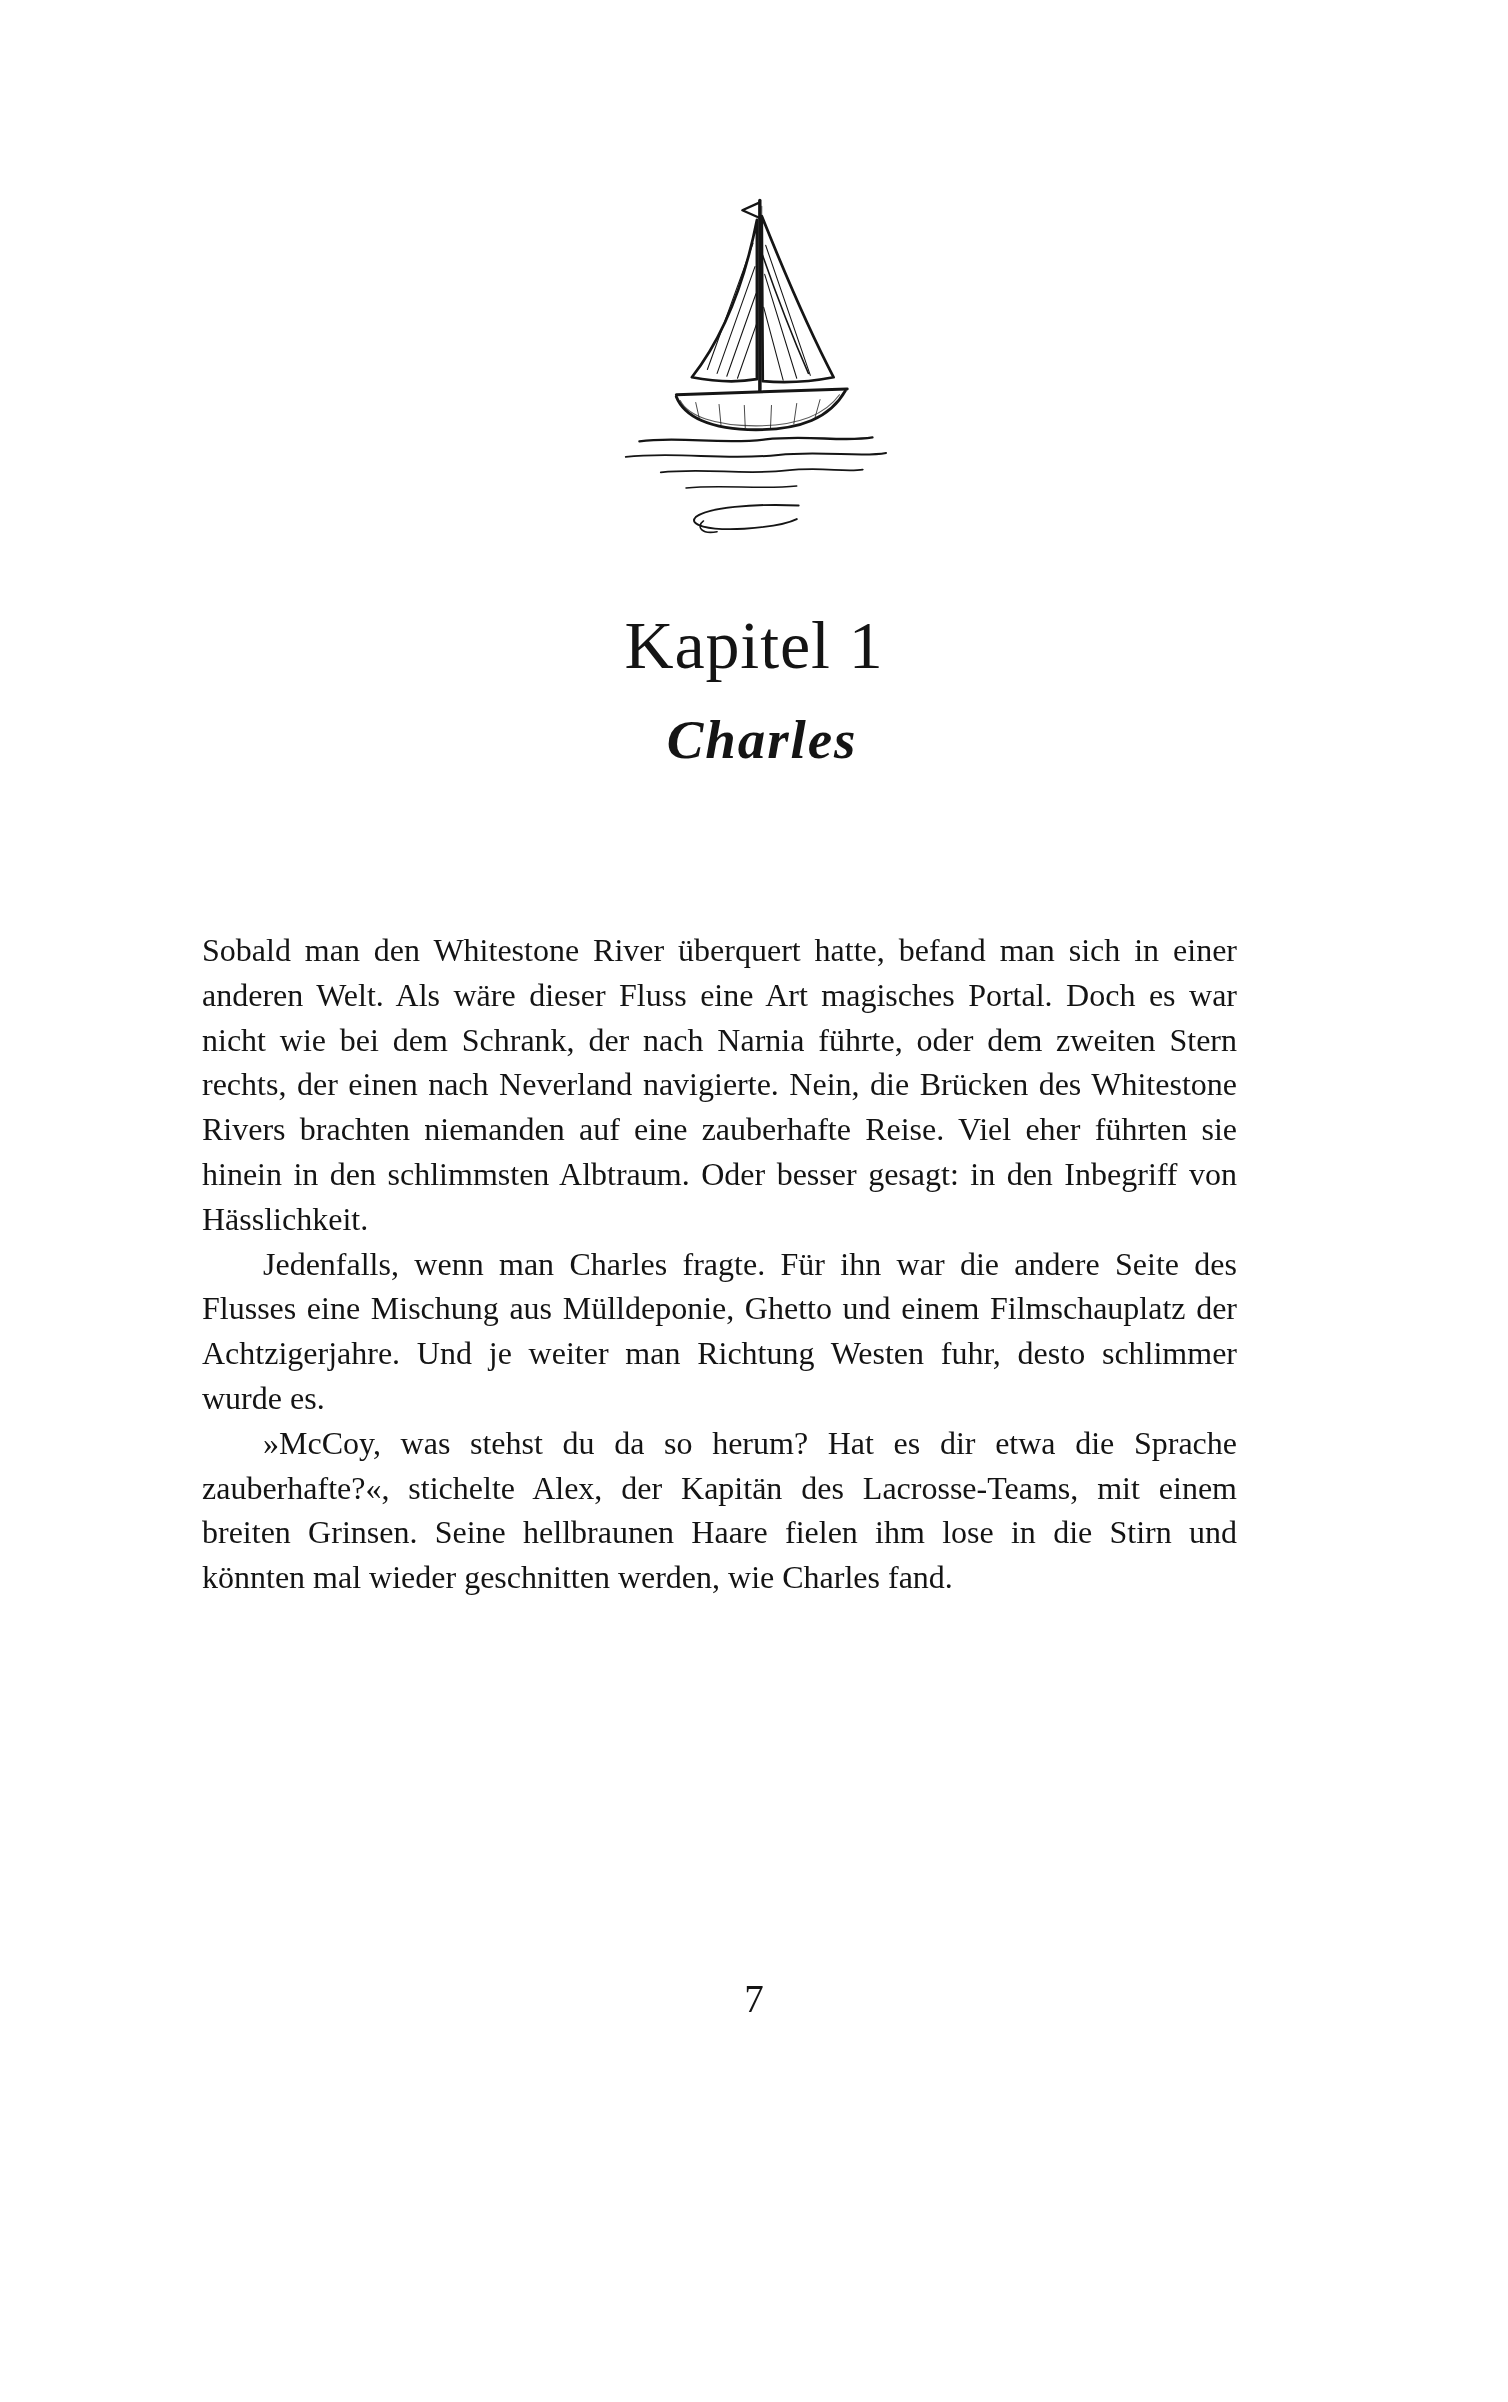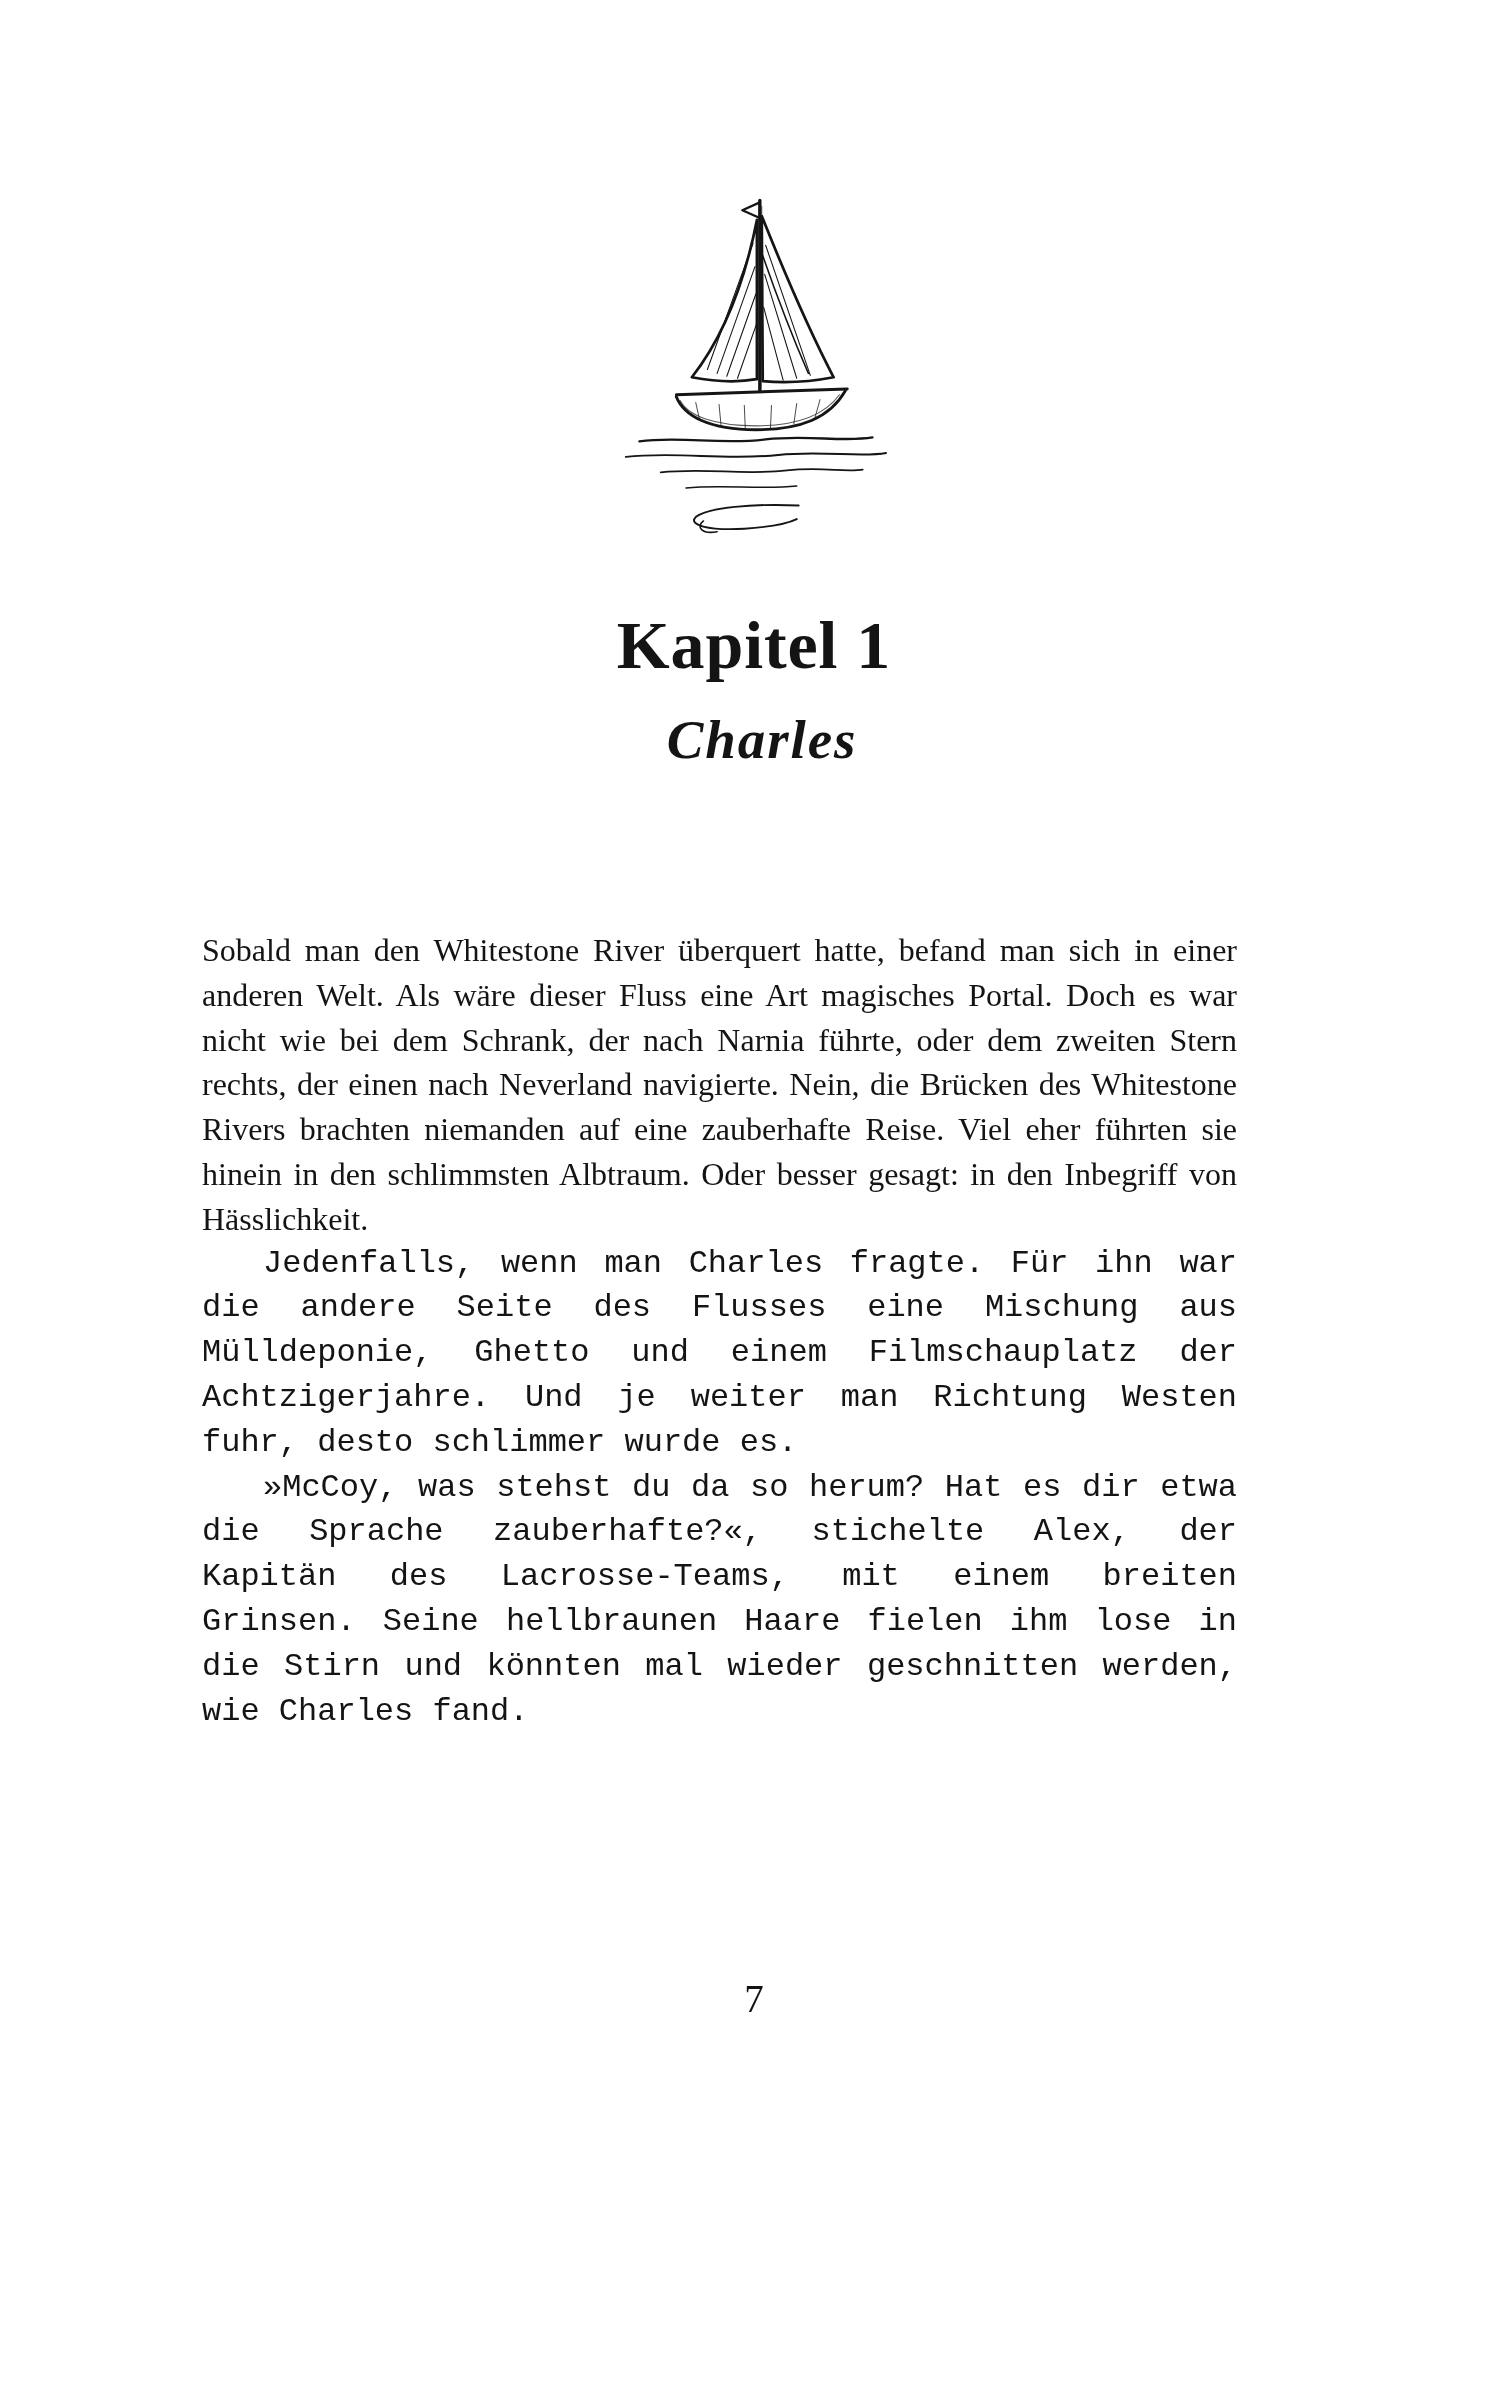--- a/index.html
+++ b/index.html
@@ -33,21 +33,21 @@
   }
 
   
   .chapter-heading {
     position: absolute;
     top: 606px;
     left: 0;
     width: 100%;
     text-align: center;
     font-size: 68px;
-    font-weight: 700;
+    font-weight: 400;
     letter-spacing: 0.9px;
     margin: 0;
   }
   .chapter-subtitle {
     position: absolute;
     top: 708px;
     left: 0;
     width: 100%;
     text-align: center;
     font-size: 55px;
@@ -68,21 +68,20 @@
     line-height: 1.40;
     text-align: justify;
     hyphens: auto;
     -webkit-hyphens: auto;
   }
   .body-text p {
     margin: 0;
   }
   .body-text p + p {
     text-indent: 61px;
-    font-family: Liberation Mono, monospace;
   }
 
   
   .page-number {
     position: absolute;
     top: 1976px;
     left: 0;
     width: 100%;
     text-align: center;
     font-size: 39px;

